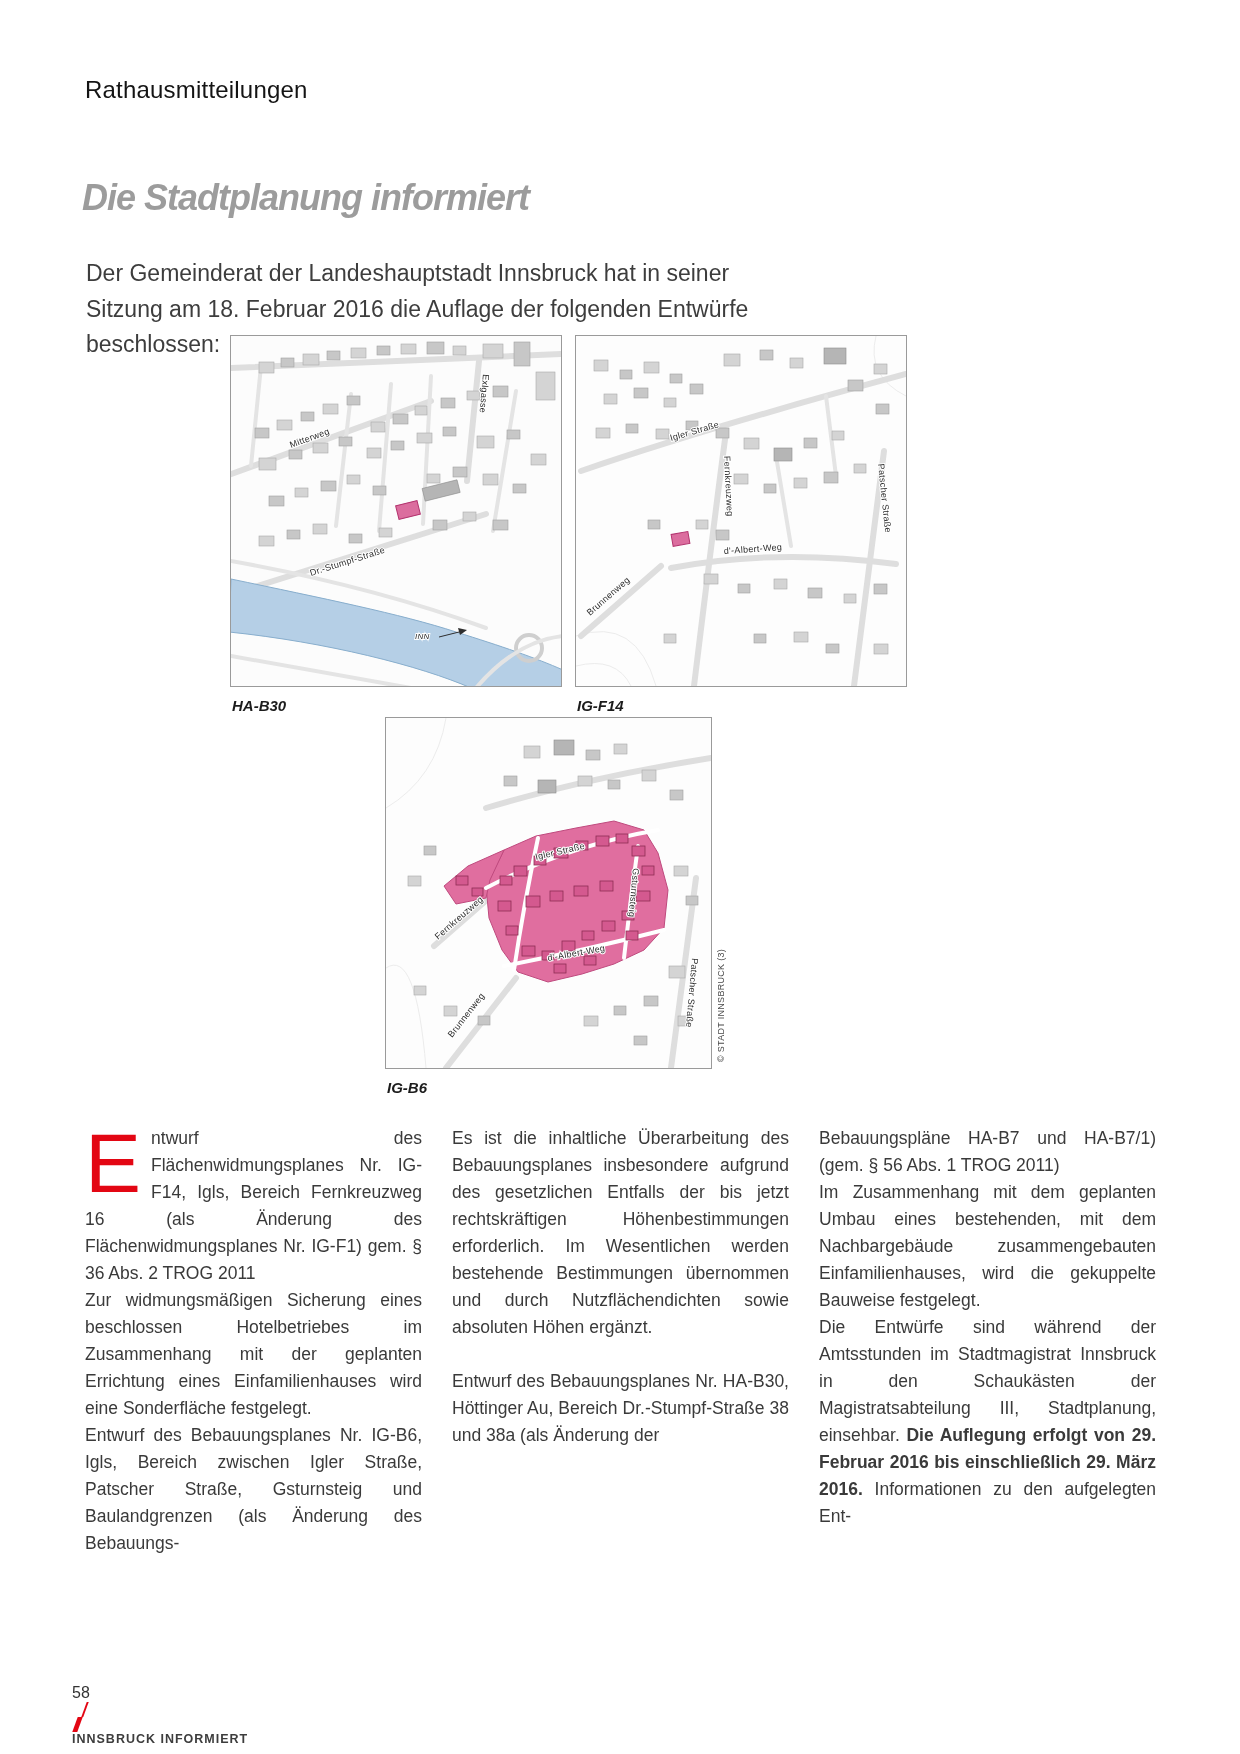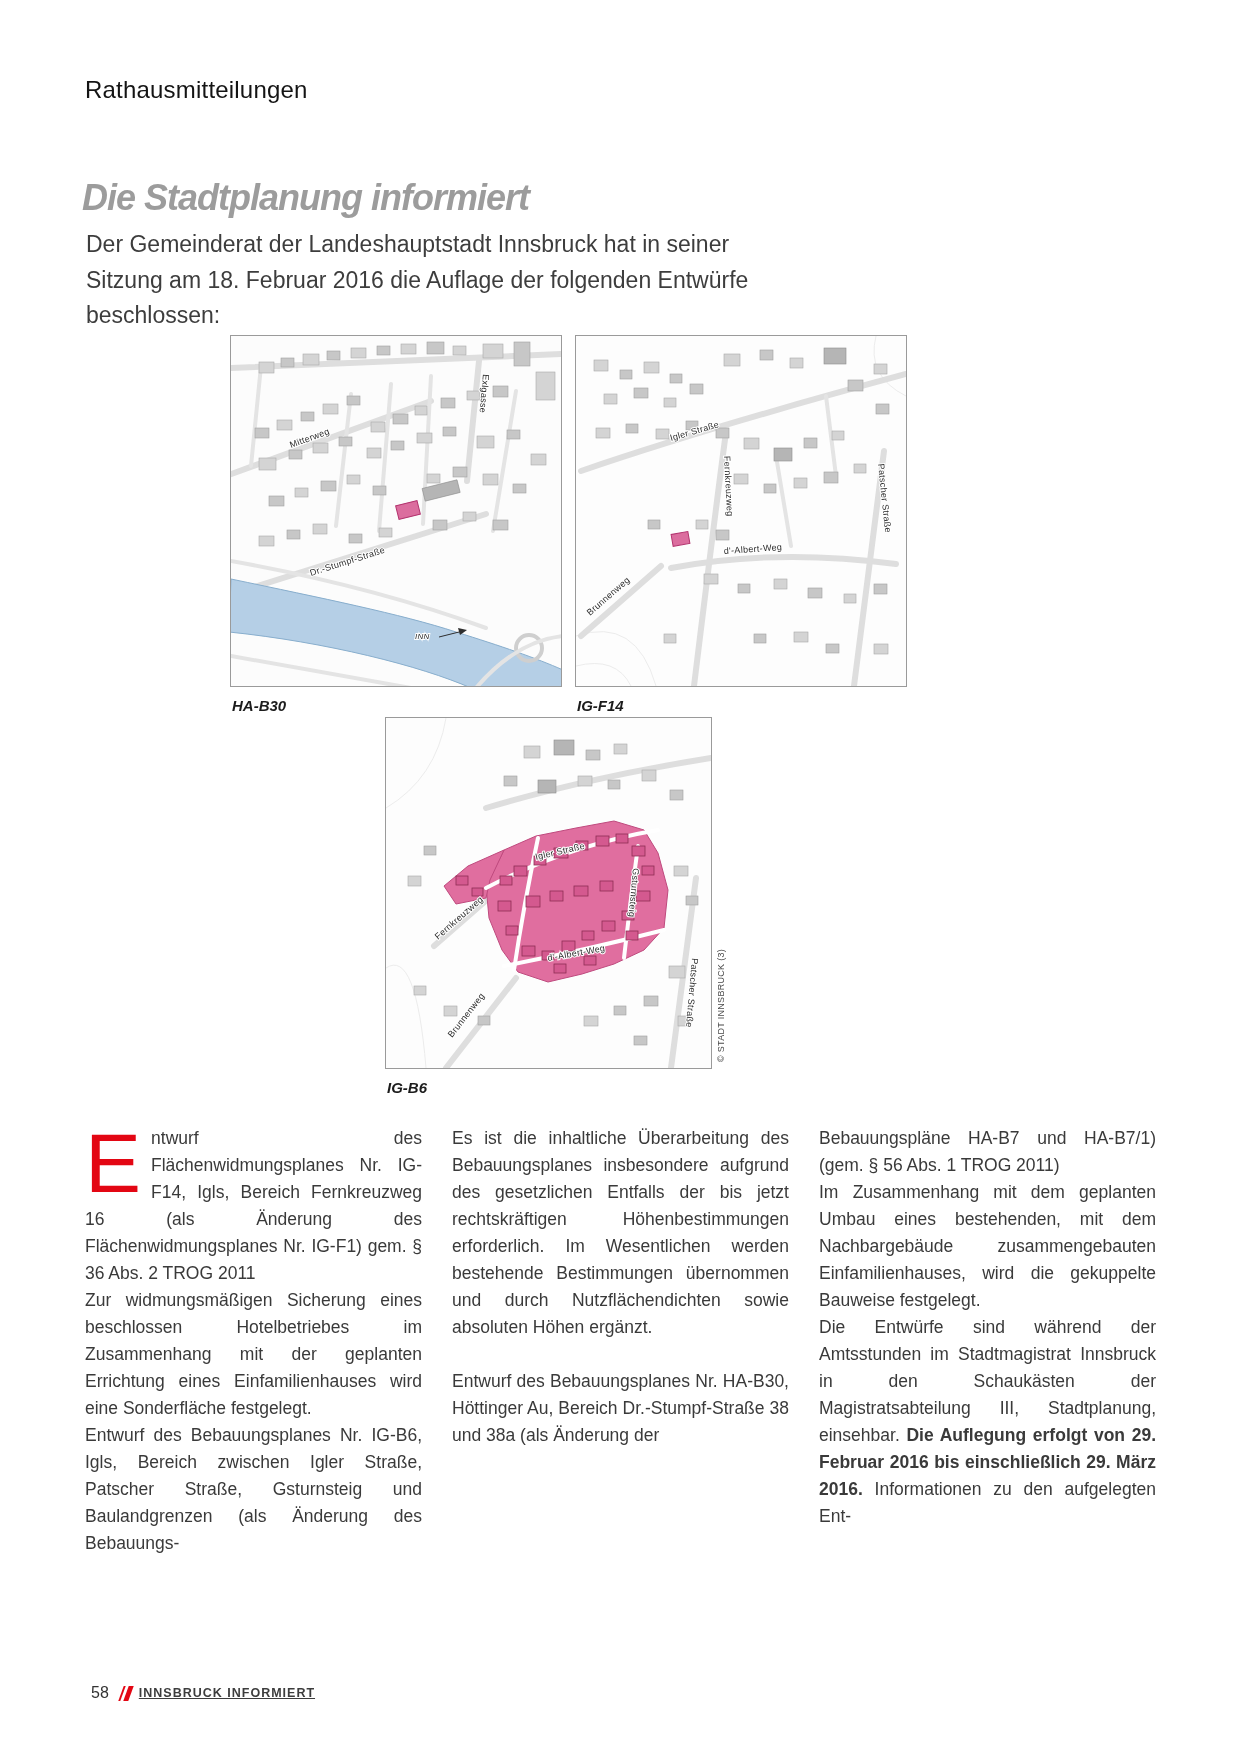--- a/index.html
+++ b/index.html
@@ -12,21 +12,21 @@
   .kicker {
     position: absolute; left: 85px; top: 32px;
     font-size: 24px; font-weight: 400; color: #141414; letter-spacing: 0.2px; margin-top: 44px;
   }
   .title {
     position: absolute; left: 82px; top: 150px;
     font-size: 36px; font-weight: 700; font-style: italic;
     color: #9c9c9c; letter-spacing: -1px; margin-top: 27px;
   }
   .intro {
-    position: absolute; left: 86px; top: 227px; width: 720px;
+    position: absolute; left: 86px; top: 256px; width: 720px;
     font-size: 23px; line-height: 1.55; color: #3d3d3d;
   }
   .map-frame {
     position: absolute; border: 1px solid #9a9a9a; background: #fdfdfd; overflow: hidden;
   }
   #map1 { left: 230px; top: 335px; width: 332px; height: 352px; }
   #map2 { left: 575px; top: 335px; width: 332px; height: 352px; }
   #map3 { left: 385px; top: 717px; width: 327px; height: 352px; }
   .map-caption {
     position: absolute; font-size: 15px; font-weight: 700; font-style: italic; color: #1c1c1c;
@@ -46,29 +46,29 @@
   .col { flex: 1; font-size: 17.5px; line-height: 27px; text-align: justify;
          hyphens: auto; -webkit-hyphens: auto; color: #3a3a3a; }
   .col p { margin: 0; }
   .col p.space-before { margin-top: 27px; }
   .dropcap {
     float: left; color: #e30613; font-size: 84px; line-height: 68px;
     padding: 4px 10px 0 0; font-weight: 400;
   }
   .bold { font-weight: 700; }
   .footer {
-    position: absolute; left: 91px; top: 1684px; display: flex; align-items: center;
-    font-size: 16px; color: #333;
+    position: absolute; left: 72px; top: 1684px; display: flex; align-items: flex-start;
+    font-size: 16px; color: #333; flex-direction: column;
   }
   .fslash-thin, .fslash-thick {
     display: inline-block; background: #e30613; transform: skewX(-20deg);
   }
   .fslash-thin  { width: 2px; height: 15px; margin-left: 12px; }
   .fslash-thick { width: 5px; height: 15px; margin-left: 3px; margin-right: 8px; }
-  .footer-mag { font-size: 12.5px; font-weight: 700; letter-spacing: 1px; color: #3d3d3d; text-decoration: underline; }
+  .footer-mag { font-size: 12.5px; font-weight: 700; letter-spacing: 1px; color: #3d3d3d; }
   
   svg { display: block; }
   .road  { stroke: #dedede; stroke-width: 6; fill: none; stroke-linecap: round; }
   .road2 { stroke: #e4e4e4; stroke-width: 4; fill: none; stroke-linecap: round; }
   .contour { stroke: #ececec; stroke-width: 1; fill: none; }
   .b1 { fill: #d4d4d4; stroke: #a8a8a8; stroke-width: 0.6; }
   .b2 { fill: #c7c7c7; stroke: #a0a0a0; stroke-width: 0.6; }
   .b3 { fill: #b5b5b5; stroke: #8e8e8e; stroke-width: 0.6; }
   .pinkzone { fill: #e06e9f; stroke: #bf4a7e; stroke-width: 1; }
   .pb { fill: #d4598f; stroke: #8e2e54; stroke-width: 0.8; }

